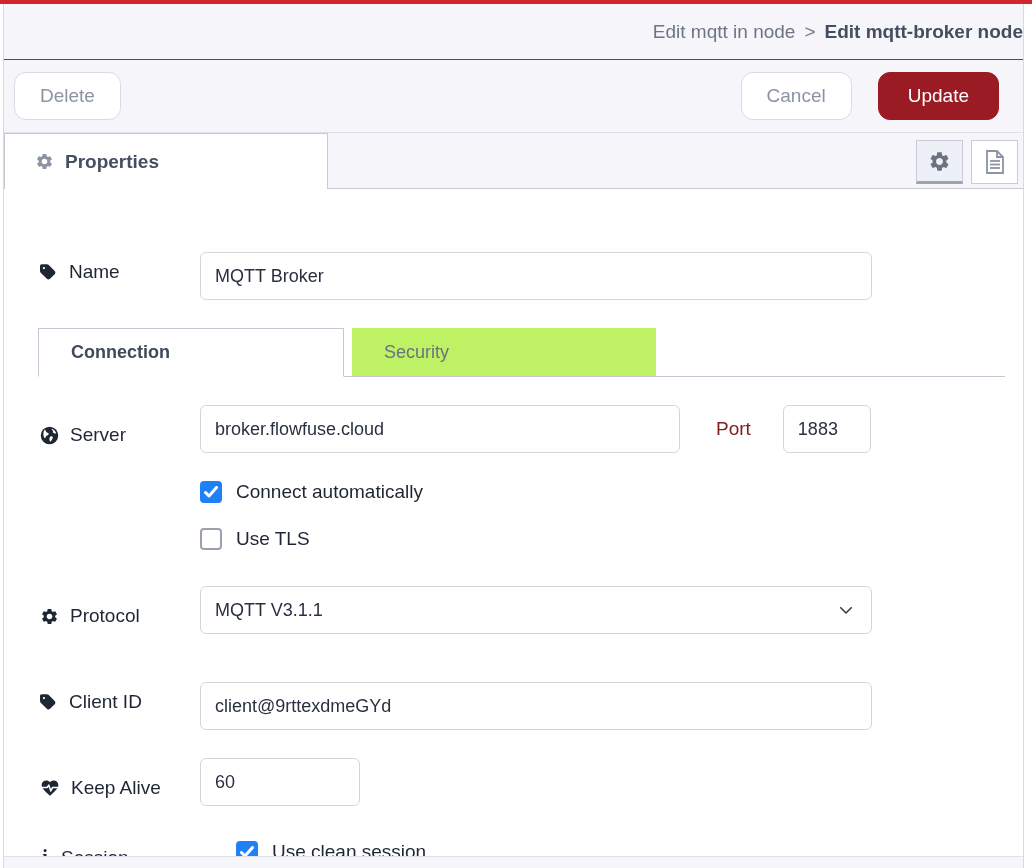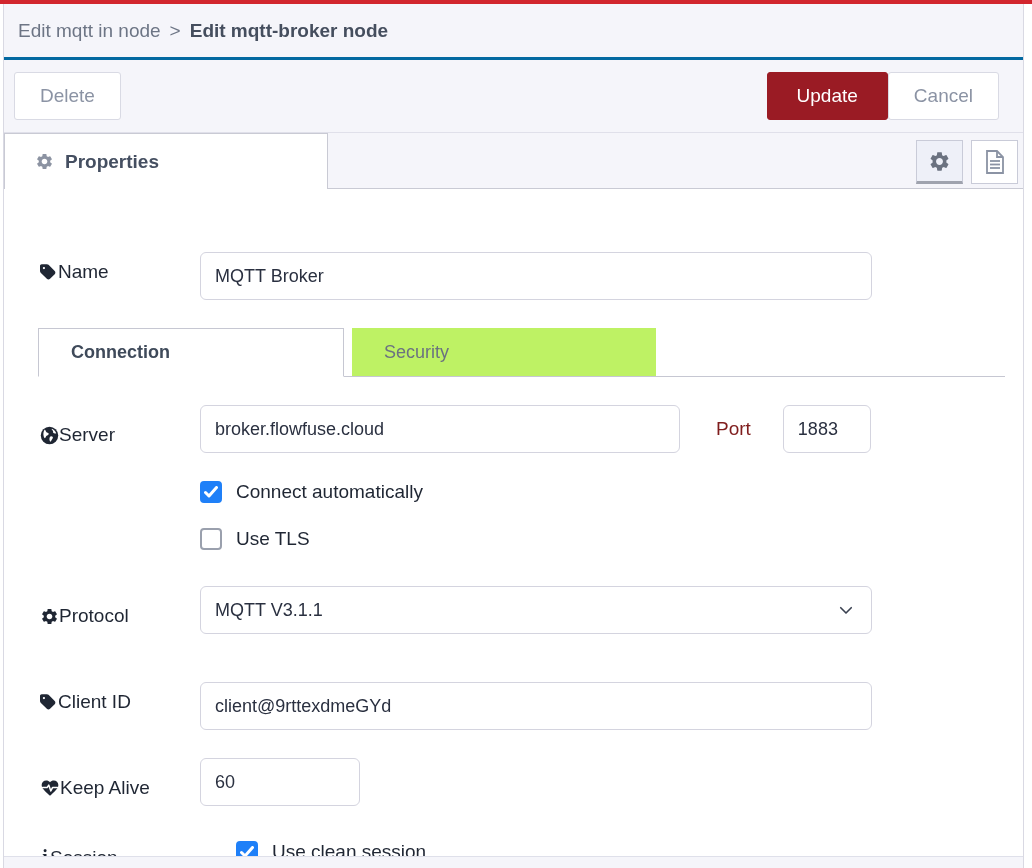--- a/index.html
+++ b/index.html
@@ -16,34 +16,34 @@
   }
   .dialog {
     position: absolute; top: 4px; left: 3px; width: 1021px; bottom: 0;
     border-left: 1px solid #d9d9e3;
     border-right: 1px solid #d9d9e3;
     background: #ffffff;
     overflow: hidden;
   }
   
   .breadcrumb-bar {
-    height: 56px; background: #f5f5fa; border-bottom: 3px solid #0369a1;
+    height: 56px; background: #f5f5fa; border-bottom: 1px solid #0369a1;
     display: flex; align-items: center; padding-left: 14px;
-    font-size: 19px; color: #6d7585;
+    font-size: 19px; color: #6d7585; justify-content: flex-end;
   }
   .breadcrumb-sep { margin: 0 9px; }
   .breadcrumb-current { font-weight: bold; color: #454e5e; }
   
   .action-bar {
     height: 73px; background: #f5f5fa; border-bottom: 1px solid #e0e0ea;
     display: flex; align-items: center; padding: 0 24px 0 10px;
   }
   .btn {
     height: 48px; font-size: 19px; font-family: inherit;
-    border-radius: 3px; cursor: pointer; padding: 0 25px;
+    border-radius: 12px; cursor: pointer; padding: 0 25px;
   }
   .btn-secondary {
     background: #ffffff; border: 1px solid #d9dae4; color: #8b93a4;
   }
   .btn-primary {
     background: #9a1b24; border: 1px solid #9a1b24; color: #ffffff;
     margin-left: 26px; padding: 0 29px;
   }
   .spacer { flex: 1; }
   
@@ -65,21 +65,21 @@
     border: 1px solid #c9cbd8; display: flex; align-items: center;
     justify-content: center; cursor: pointer;
   }
   .icon-btn.active {
     background: #eef0f8; border-bottom: 3px solid #9fa3ae;
   }
   
   .content { background: #ffffff; height: 679px; padding-top: 43px; position: relative; }
   .form-row { display: flex; align-items: center; padding-left: 36px; margin-bottom: 28px; }
   .field-label {
-    display: flex; align-items: center; width: 160px; flex-shrink: 0;
+    display: flex; align-items: center; gap: 11px; width: 160px; flex-shrink: 0;
     font-size: 19px; color: #1f2633; margin-top: 12px;
   }
   .text-input {
     height: 48px; border: 1px solid #d4d4df; border-radius: 6px;
     font-size: 18px; color: #2a3040; padding: 0 14px;
     font-family: inherit; background: #ffffff;
   }
   .w-main { width: 672px; margin-top: 20px; }
   .w-server { width: 480px; }
   .w-port { width: 88px; }
@@ -142,22 +142,22 @@
 
   <div class="breadcrumb-bar">
     <span>Edit mqtt in node</span>
     <span class="breadcrumb-sep">&gt;</span>
     <span class="breadcrumb-current">Edit mqtt-broker node</span>
   </div>
 
   <div class="action-bar">
     <button class="btn btn-secondary">Delete</button>
     <div class="spacer"></div>
+    <button class="btn btn-secondary">Cancel</button>
     <button class="btn btn-primary">Update</button>
-    <button class="btn btn-secondary">Cancel</button>
   </div>
 
   <div class="tab-bar">
     <div class="properties-tab">
       <span style="display:flex;">
         <svg width="19" height="19" viewBox="0 0 24 24" fill="#8c93a2">
             <path d="M19.14,12.94c0.04-0.3,0.06-0.61,0.06-0.94c0-0.32-0.02-0.64-0.07-0.94l2.03-1.58c0.18-0.14,0.23-0.41,0.12-0.61 l-1.92-3.32c-0.12-0.22-0.37-0.29-0.59-0.22l-2.39,0.96c-0.5-0.38-1.03-0.7-1.62-0.94L14.4,2.81c-0.04-0.24-0.24-0.41-0.48-0.41 h-3.84c-0.24,0-0.43,0.17-0.47,0.41L9.25,5.35C8.66,5.59,8.12,5.92,7.63,6.29L5.24,5.33c-0.22-0.08-0.47,0-0.59,0.22L2.74,8.87 C2.62,9.08,2.66,9.34,2.86,9.48l2.03,1.58C4.84,11.36,4.8,11.69,4.8,12s0.02,0.64,0.07,0.94l-2.03,1.58 c-0.18,0.14-0.23,0.41-0.12,0.61l1.92,3.32c0.12,0.22,0.37,0.29,0.59,0.22l2.39-0.96c0.5,0.38,1.03,0.7,1.62,0.94l0.36,2.54 c0.05,0.24,0.24,0.41,0.48,0.41h3.84c0.24,0,0.44-0.17,0.47-0.41l0.36-2.54c0.59-0.24,1.13-0.56,1.62-0.94l2.39,0.96 c0.22,0.08,0.47,0,0.59-0.22l1.92-3.32c0.12-0.22,0.07-0.47-0.12-0.61L19.14,12.94z M12,15.6c-1.98,0-3.6-1.62-3.6-3.6 s1.62-3.6,3.6-3.6s3.6,1.62,3.6,3.6S13.98,15.6,12,15.6z"></path>
           </svg>
       </span>
       <span>Properties</span>

